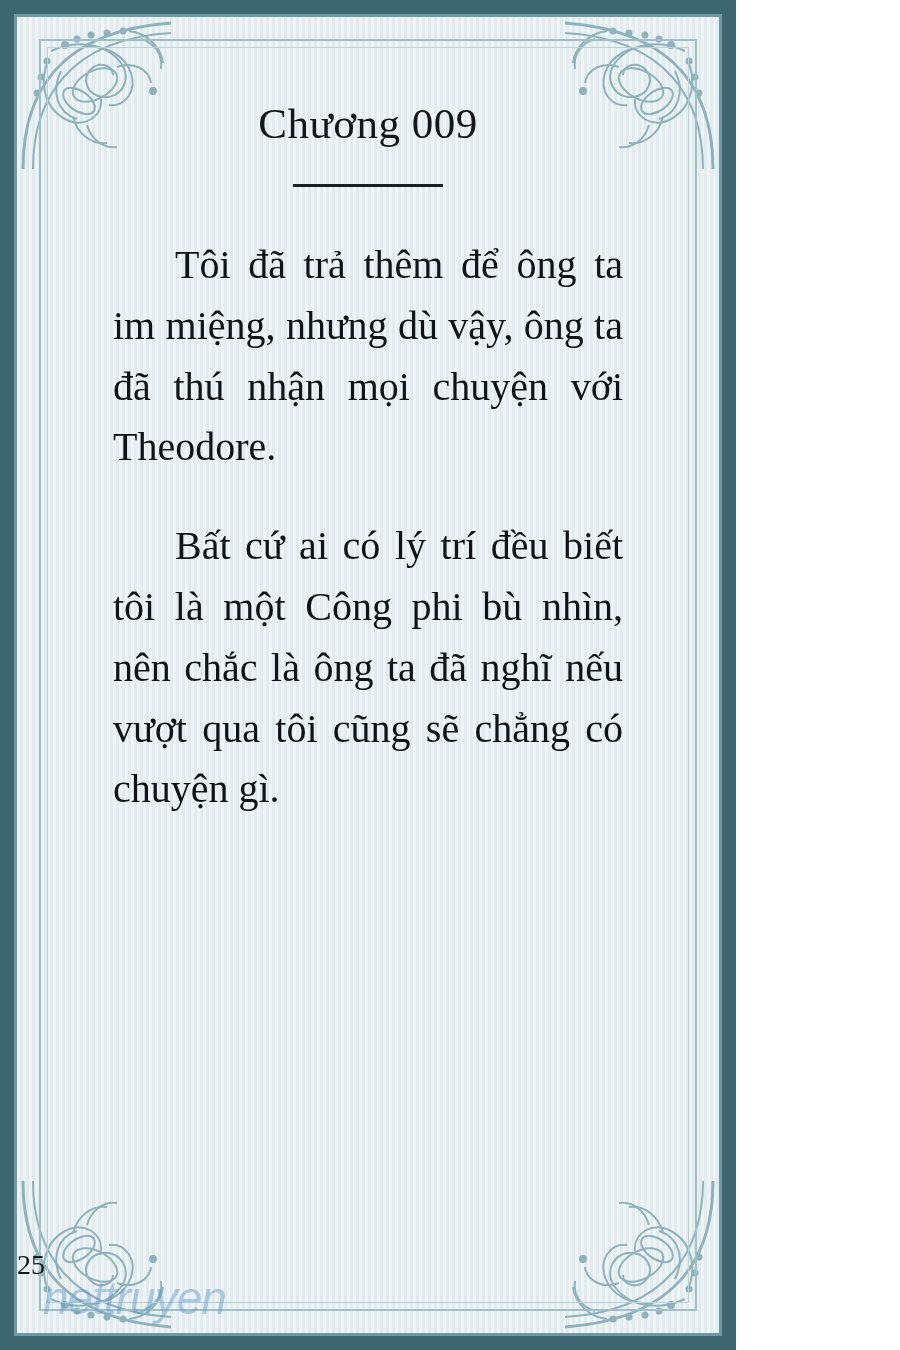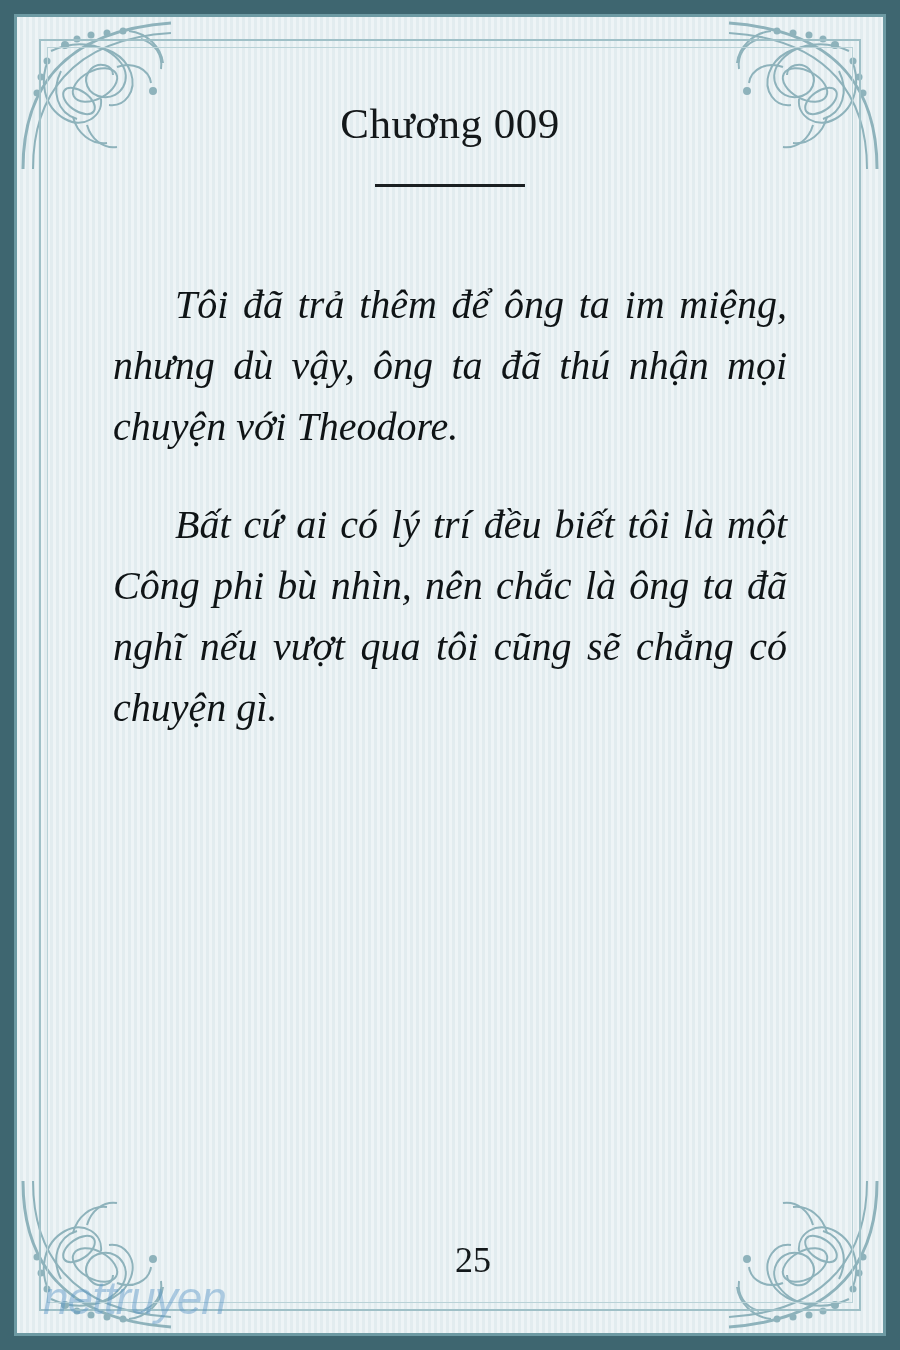--- a/index.html
+++ b/index.html
@@ -9,21 +9,21 @@
   }
   body {
     width: 900px;
     height: 1350px;
     overflow: hidden;
     font-family: "Liberation Serif", serif;
   }
 
   .page {
     position: relative;
-    width: 900px;
+    width: 736px;
     height: 1350px;
     box-sizing: border-box;
     background: #3e6670;
     padding: 14px;
   }
 
   
   .frame-outer {
     position: relative;
     width: 100%;
@@ -94,44 +94,42 @@
   }
 
   .title-rule {
     width: 150px;
     height: 0;
     border-top: 3px solid #1a1f21;
     margin: 36px auto 0 auto;
   }
 
   .body-text {
-    margin-top: 88px;
+    margin-top: 48px;
     font-size: 40px;
     line-height: 1.52;
     color: #0f1416;
     text-align: justify;
     text-justify: inter-word;
-    font-style: italic;
   }
 
   .body-text p {
     margin: 0 0 38px 0;
     text-indent: 62px;
   }
   .body-text p:last-child { margin-bottom: 0; }
 
   .page-number {
     position: absolute;
     left: 0;
     right: 0;
     bottom: 52px;
-    text-align: center;
-    font-size: 36px;
+    text-align: left;
+    font-size: 28px;
     color: #13181a;
-    padding-left: 46px;
   }
 
   .watermark {
     position: absolute;
     left: 26px;
     bottom: 8px;
     font-family: "Liberation Sans", sans-serif;
     font-size: 46px;
     font-weight: normal;
     font-style: italic;

